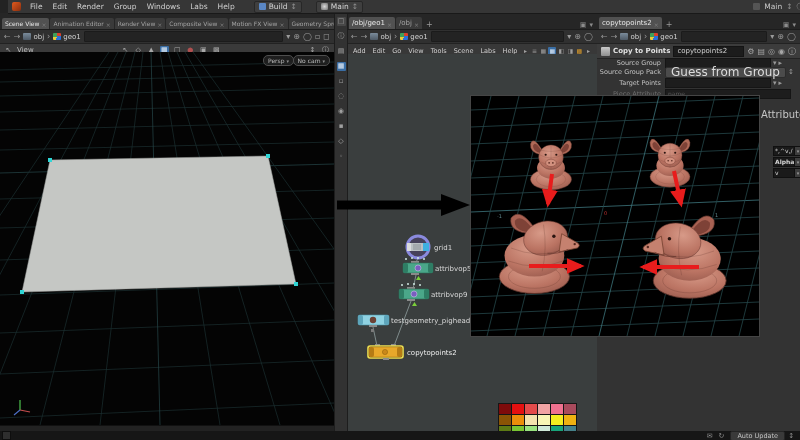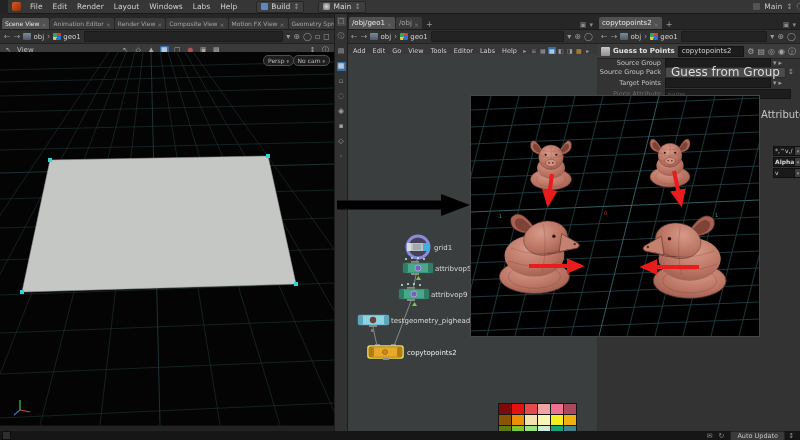--- a/index.html
+++ b/index.html
@@ -99,21 +99,21 @@
           line-height:8px;padding:0 6px;margin-right:3px}
 </style>
 </head>
 <body>
 
 <div class="abs menubar">
   <div class="logo"></div>
   <span class="menu-item">File</span>
   <span class="menu-item">Edit</span>
   <span class="menu-item">Render</span>
-  <span class="menu-item">Layout</span>
+  <span class="menu-item">Group</span>
   <span class="menu-item">Windows</span>
   <span class="menu-item">Labs</span>
   <span class="menu-item">Help</span>
   <div class="pill">
     <span class="pic" style="background:#5a87c5"></span>
     <span>Build</span>
     <span style="color:#8f8f8f">↕</span>
   </div>
   <div class="pill">
     <span class="pic" style="background:radial-gradient(#d8d8d8,#6f6f6f)"></span>
@@ -291,21 +291,21 @@
     <span class="crumb-ic">▾</span>
     <span class="crumb-ic">⊕</span>
     <span class="crumb-ic">◯</span>
   </div>
   <div class="net-menurow">
     <span class="menu-item">Add</span>
     <span class="menu-item">Edit</span>
     <span class="menu-item">Go</span>
     <span class="menu-item">View</span>
     <span class="menu-item">Tools</span>
-    <span class="menu-item">Editor</span>
+    <span class="menu-item">Scene</span>
     <span class="menu-item">Labs</span>
     <span class="menu-item">Help</span>
     <span class="nm-ic">▸</span>
     <span class="nm-ic">≡</span>
     <span class="nm-ic">▦</span>
     <span class="nm-ic blue">▦</span>
     <span class="nm-ic">◧</span>
     <span class="nm-ic">◨</span>
     <span class="nm-ic orange">▩</span>
     <span class="nm-ic">▸</span>
@@ -434,21 +434,21 @@
         <span class="cic ic-geo"></span>
         <span>geo1</span>
       </span>
     <span class="crumb-field"></span>
     <span class="crumb-ic">▾</span>
     <span class="crumb-ic">⊕</span>
     <span class="crumb-ic">◯</span>
   </div>
   <div class="param-header">
     <span class="node-ic"></span>
-    <span class="ph-title">Guess to Points</span>
+    <span class="ph-title">Copy to Points</span>
     <span class="ph-name">copytopoints2</span>
     <span class="ph-ic">⚙</span>
     <span class="ph-ic">▤</span>
     <span class="ph-ic">◎</span>
     <span class="ph-ic">◉</span>
     <span class="ph-ic">ⓘ</span>
   </div>
 
   <div class="params">
     <div class="prow" style="top:4px">

